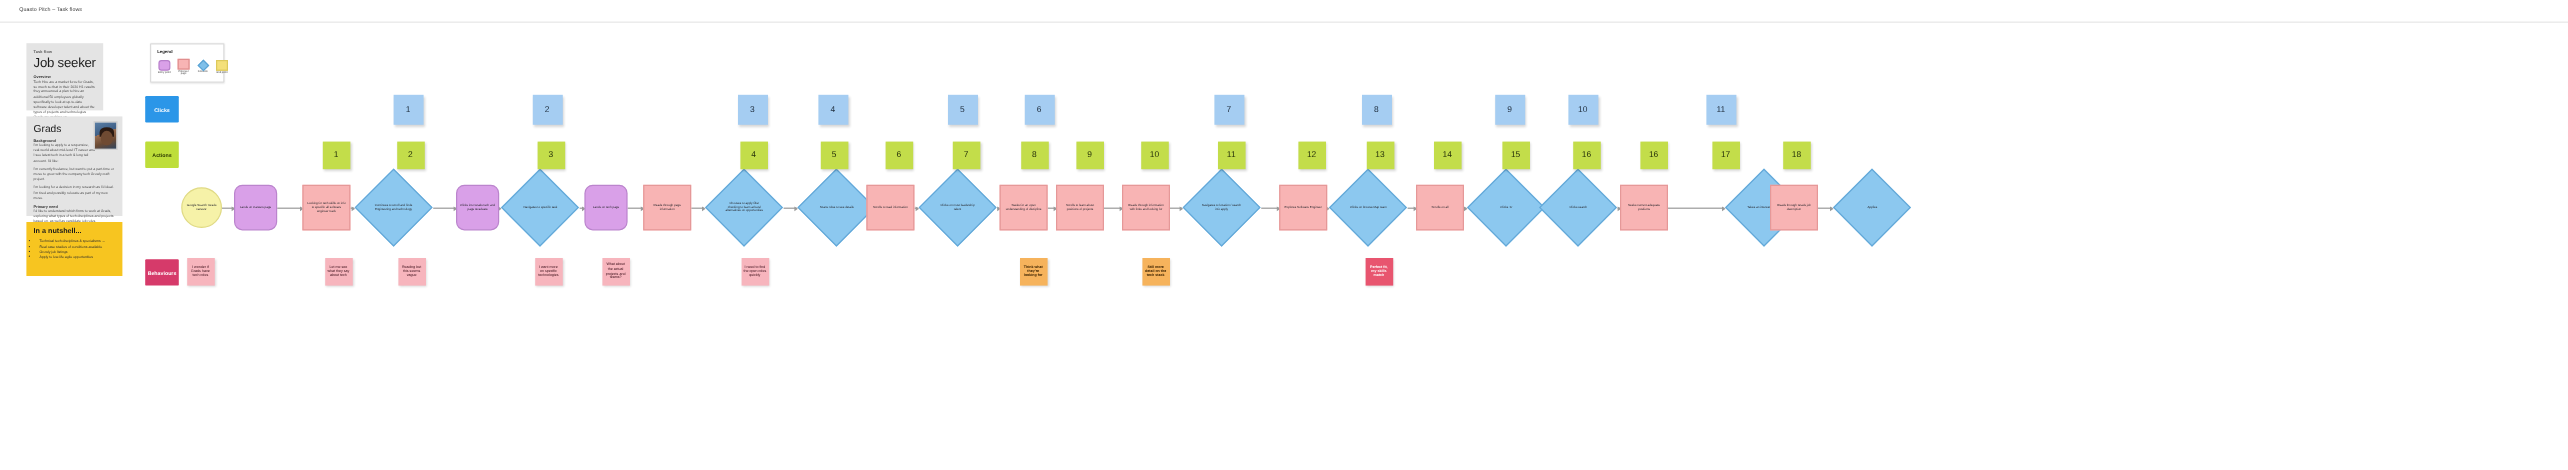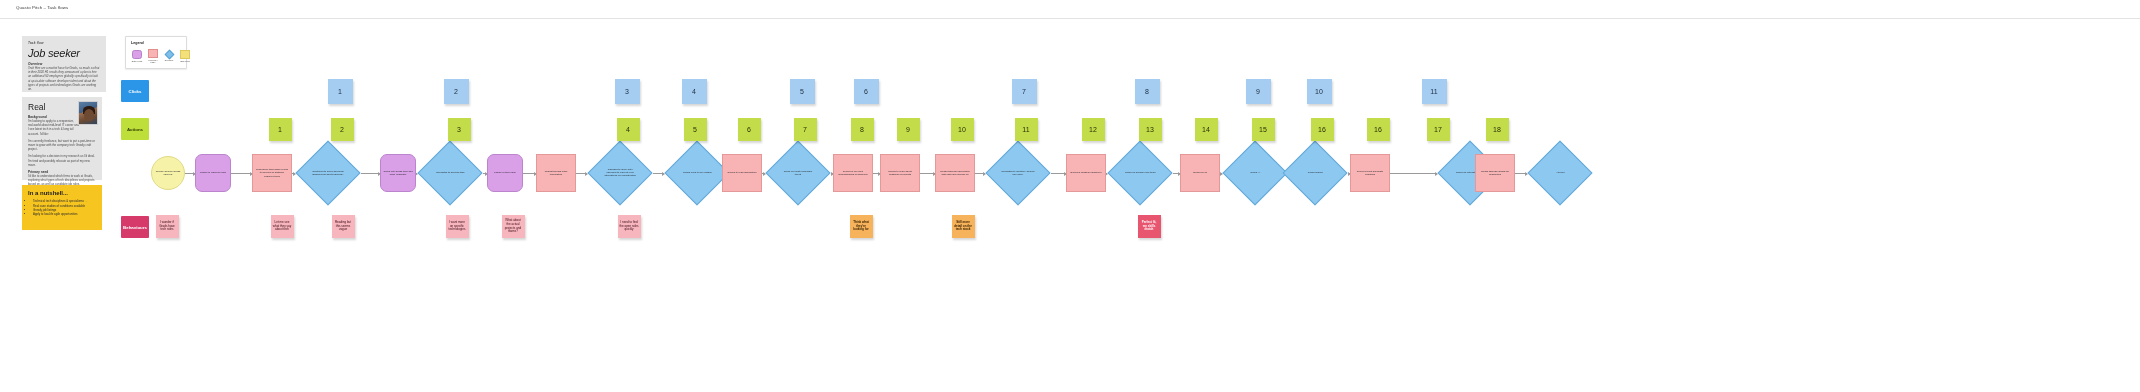--- a/index.html
+++ b/index.html
@@ -19,21 +19,21 @@
   #topbar .crumb {
     position:absolute; left:16px; top:5px;
     font-size:4.4px; letter-spacing:.02em; color:#3a3a3a; white-space:nowrap;
   }
 
   
   #canvas { position:absolute; left:0; top:19px; width:2140px; height:373px; background:#fff; }
 
   
   .panel { position:absolute; background:#e4e4e4; }
-  #panel-overview { left:22px; top:17px; width:84px; height:56px;font-style:italic; }
+  #panel-overview { left:22px; top:17px; width:64px; height:56px; }
   #panel-lucy     { left:22px; top:78px; width:80px; height:83px; }
   #panel-nutshell { left:22px; top:166px; width:80px; height:45px; background:#f7c520; }
 
   .p-kicker { font-size:3.2px; font-weight:700; color:#555; letter-spacing:.04em; }
   .p-title  { font-size:11px; font-weight:400; color:#1b1b1b; letter-spacing:-.2px; line-height:1; }
   .p-h      { font-size:3.2px; font-weight:700; color:#333; margin-top:3px; }
   .p-body   { font-size:2.9px; line-height:1.45; color:#4a4a4a; }
   .p-pad    { padding:5px 6px; }
 
   .p-title-lucy { font-size:8.5px; font-weight:400; color:#1b1b1b; }
@@ -144,21 +144,21 @@
     <div class="p-title" style="margin-top:3px;">Job seeker</div>
     <div class="p-h">Overview</div>
     <div class="p-body">Tech Hire are a market force for Grads, so much so that in their 2020 H1 results they announced a plan to hire an additional 50 employees globally specifically to look at up-to-date software developer talent and about the types of projects and technologies Grads are working on.</div>
   </div>
 
   <div class="panel p-pad" id="panel-lucy">
     <div id="avatar">
       <div class="hair"></div>
       <div class="face"></div>
     </div>
-    <div class="p-title-lucy">Real</div>
+    <div class="p-title-lucy">Grads</div>
     <div class="p-h">Background</div>
     <div class="p-body" style="width:52px;">I'm looking to apply to a responsive, real-world about mid-level IT career and I see latest tech in a tech &amp; long tail account. I'd like:</div>
     <div class="p-body" style="margin-top:3px;">I'm currently freelance, but want to put a part-time or move to grow with the company tech Growly craft project.</div>
     <div class="p-body" style="margin-top:3px;">I'm looking for a decision in my research as I'd ideal. I'm tired and possibly relocate as part of my new move.</div>
     <div class="p-h">Primary need</div>
     <div class="p-body">I'd like to understand which firms to work at Grads, exploring what types of tech disciplines and projects based on, as well as candidate job roles.</div>
   </div>
 
   <div class="panel p-pad" id="panel-nutshell">
     <div class="p-nut-title">In a nutshell...</div>

